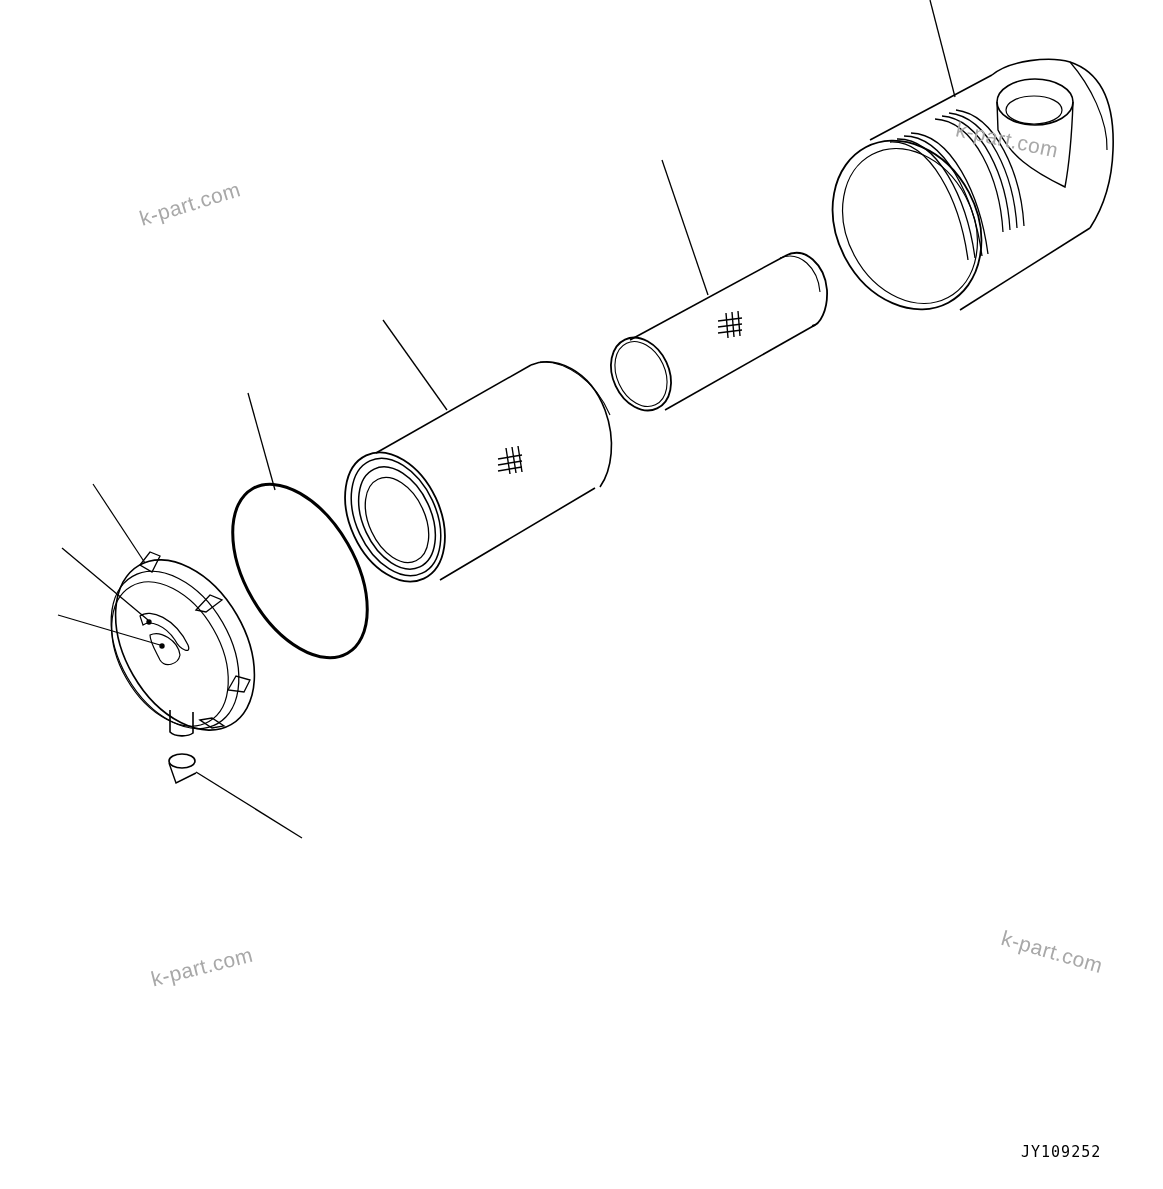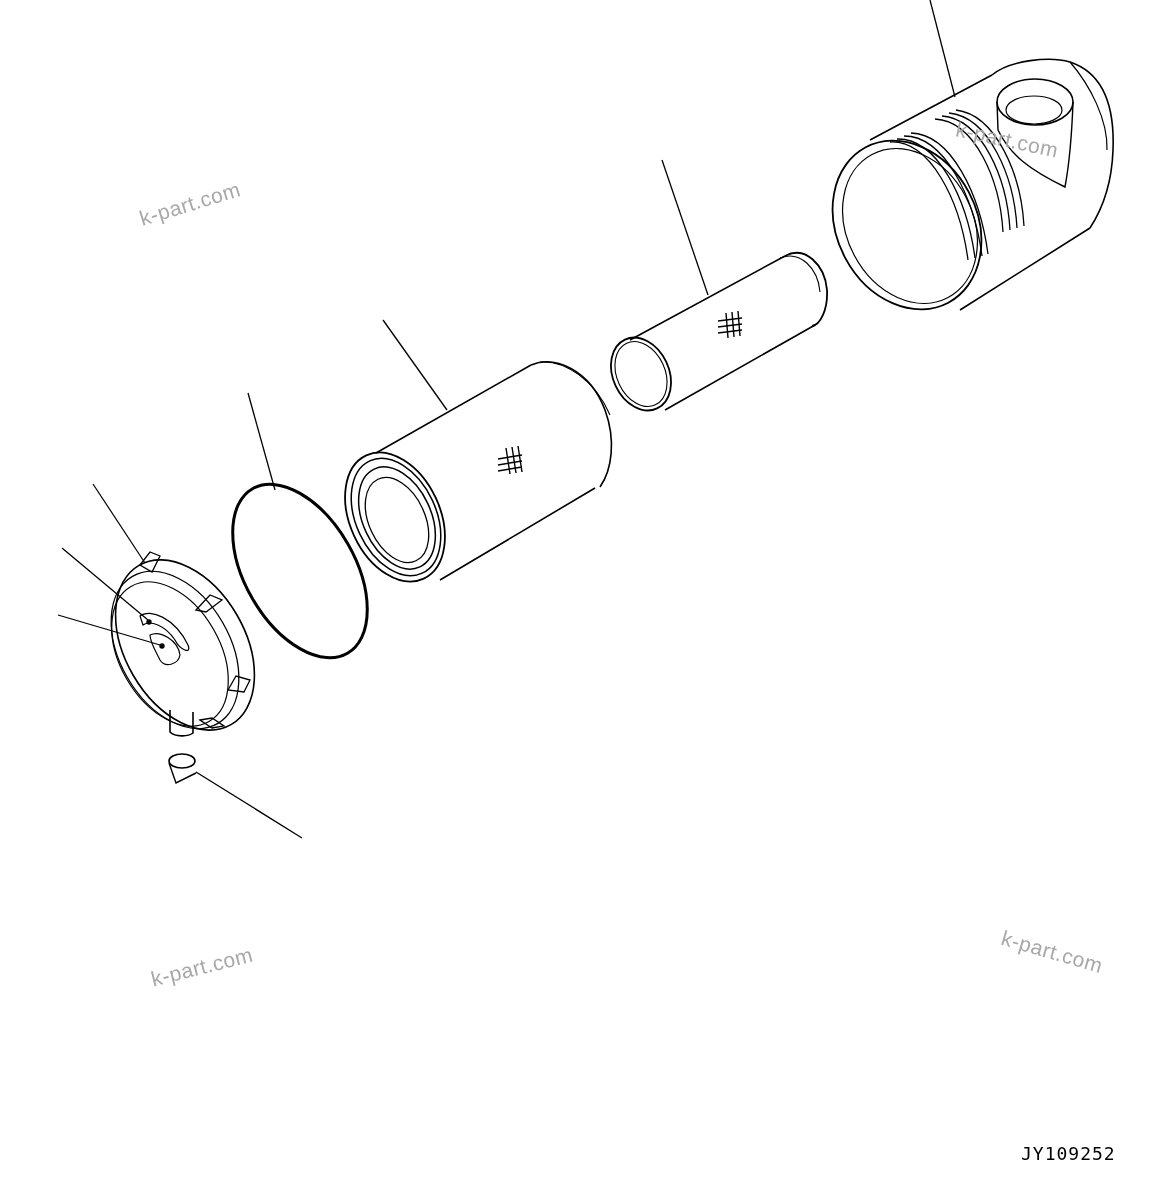--- a/index.html
+++ b/index.html
@@ -1,19 +1,19 @@
 <!DOCTYPE html>
 <html><head>
 <meta charset="utf-8">
 <style>
   html, body { margin: 0; padding: 0; background: #ffffff; }
   body { width: 1163px; height: 1189px; position: relative; overflow: hidden; font-family: "Liberation Sans", sans-serif; }
   #canvas { position: absolute; left: 0; top: 0; width: 1163px; height: 1189px; }
   .wm { position: absolute; color: #a8a8a8; font-family: "Liberation Sans", sans-serif; font-size: 21px; letter-spacing: 0.5px; white-space: nowrap; }
-  .code { position: absolute; left: 1021px; top: 1143px; font-family: "DejaVu Sans Mono", monospace; font-size: 18px; color: #000; letter-spacing: 1px; }
+  .code { position: absolute; left: 1021px; top: 1143px; font-family: "DejaVu Sans Mono", monospace; font-size: 15px; color: #000; letter-spacing: 1px; }
 </style>
 </head>
 <body>
 
 <svg id="canvas" viewBox="0 0 1163 1189" xmlns="http://www.w3.org/2000/svg" fill="none" stroke="#000" stroke-width="1.4">
 
   <g>
 
     <line x1="930" y1="0" x2="955" y2="97" stroke-width="1.3"></line>
 

